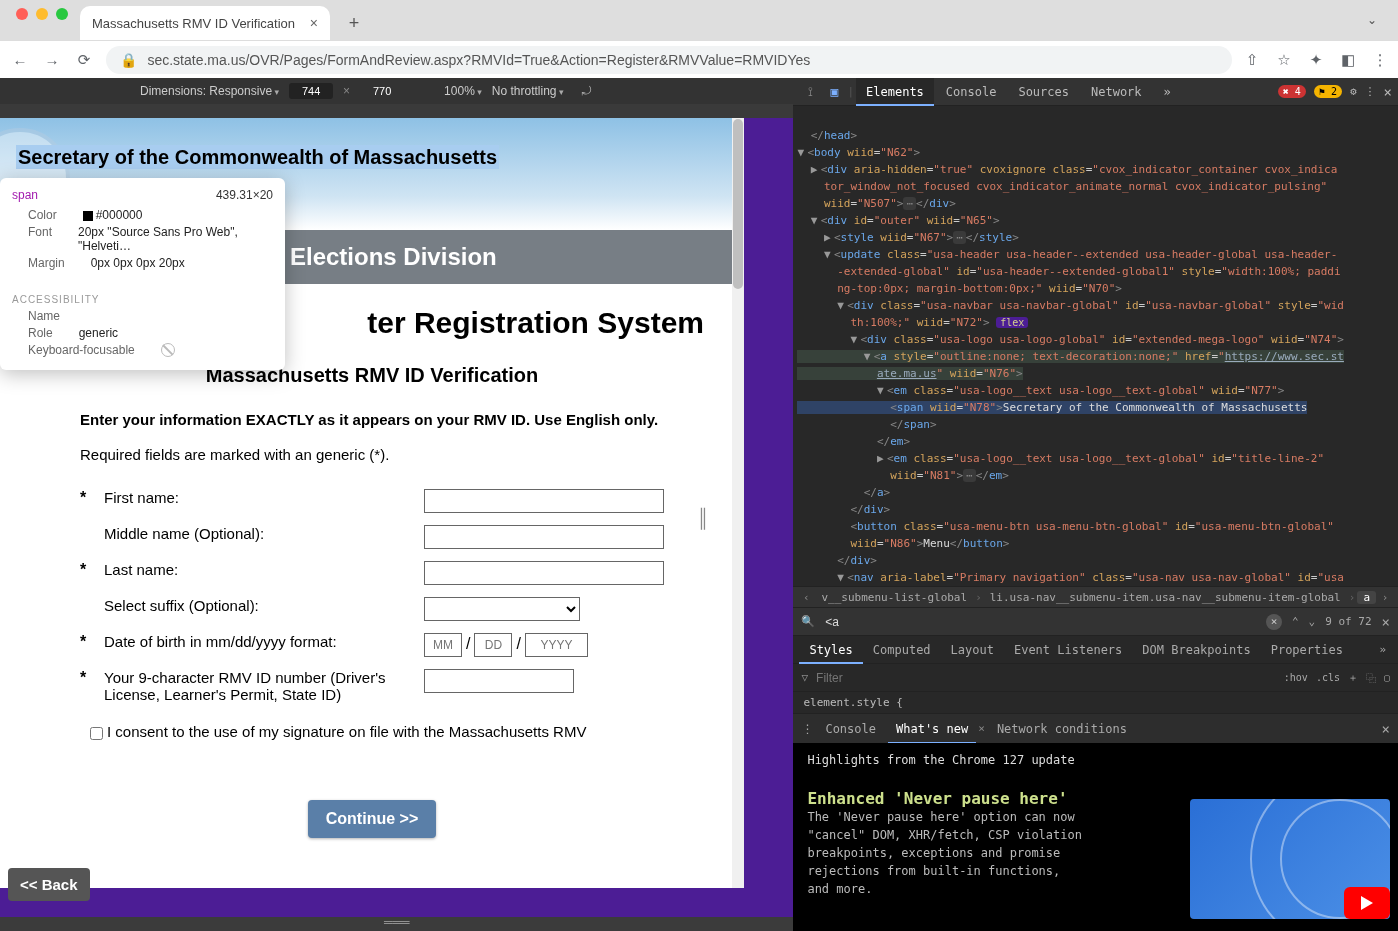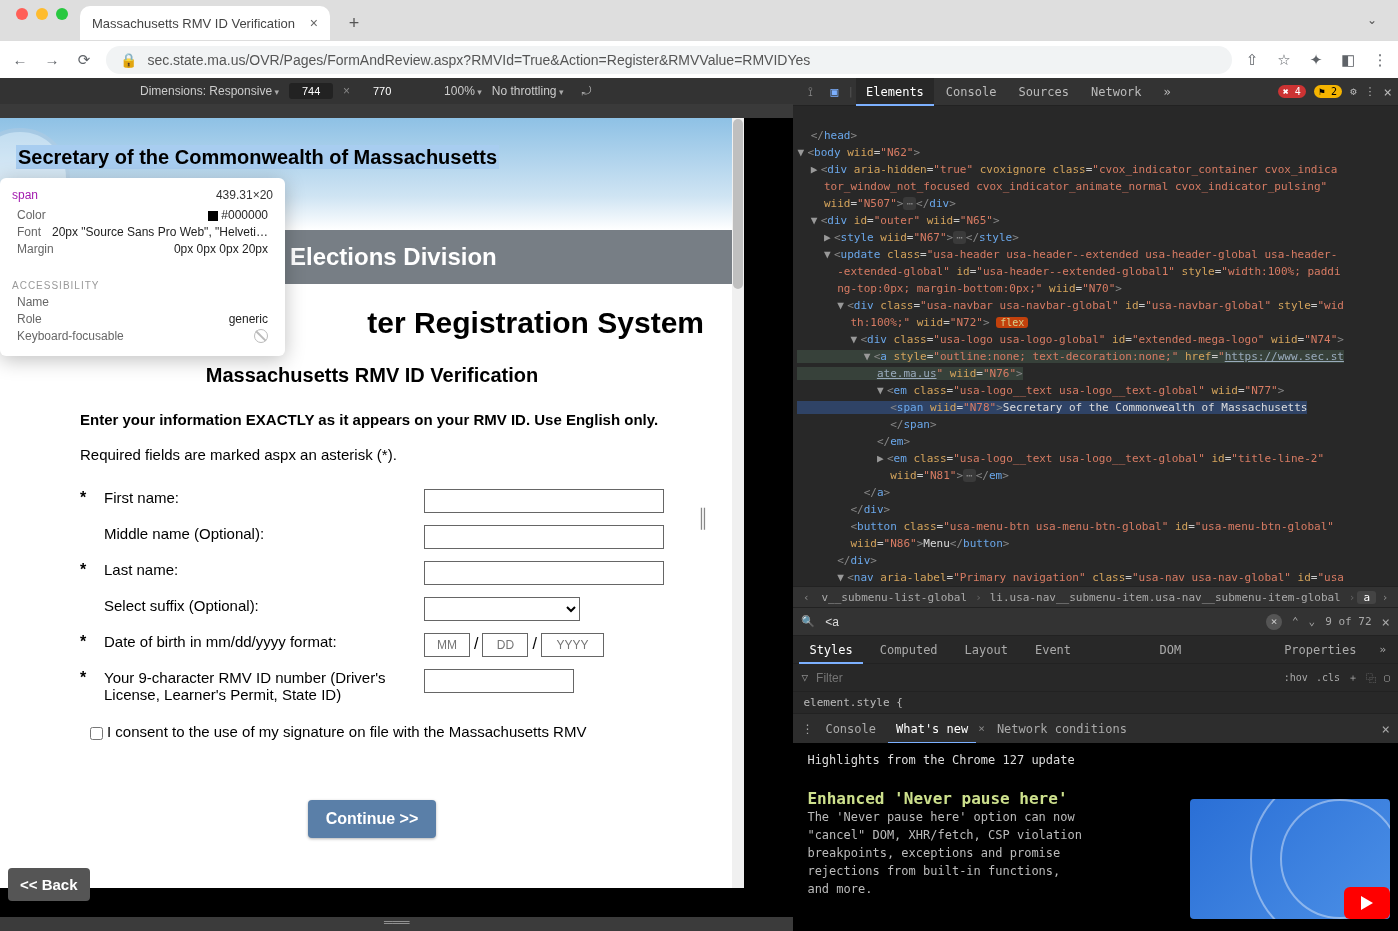--- a/index.html
+++ b/index.html
@@ -17,21 +17,21 @@
   .caret-down{ width:28px; height:28px; display:flex; align-items:center; justify-content:center; color:#555; font-size:12px; margin-left:auto; margin-right:12px; margin-bottom:6px;}
   .addr-row { height:38px; background:#fff; border-top:1px solid #ddd; display:flex; align-items:center; padding:0 10px; gap:12px;}
   .nav-icn { color:#5f6368; width:20px; text-align:center; font-size:15px;}
   .url-bar { flex:1; background:#f1f3f4; border-radius:20px; height:28px; display:flex; align-items:center; padding:0 14px; gap:10px; font-size:14px; color:#555;}
   .url-bar .lock{color:#5f6368;}
   .right-icons { display:flex; gap:16px; color:#5f6368; font-size:15px;}
   .right-icons span{width:16px;text-align:center;}
 
   
   .split { position:absolute; top:78px; left:0; right:0; bottom:0; display:flex;}
-  .viewport-col { width:817px; background:#000000; display:flex; flex-direction:column; position:relative;}
+  .viewport-col { width:817px; background:#4c1d95; display:flex; flex-direction:column; position:relative;}
   .devtools-col { flex:1; background:#282828; color:#ccc; font-family:Menlo,Consolas,monospace; font-size:11px; display:flex; flex-direction:column; position:relative;}
 
   
   .device-bar { height:26px; background:#333; color:#ccc; font-size:12px; display:flex; align-items:center; padding:0 10px; gap:10px;}
   .device-bar .dim-input{width:44px;background:#222;color:#fff;border:none;text-align:center;padding:2px;border-radius:3px;font-size:11px;}
   .device-bar .sep{color:#888;}
   .device-bar .sel{color:#ccc;}
   .device-bar .dropdown::after{content:" ▾"; color:#aaa; font-size:9px;}
 
   .rulers { height:14px; background:#3a3a3a;}
@@ -52,36 +52,36 @@
   .page-title { font-size:30px; font-weight:700; text-align:right; padding-right:20px; margin:6px 0 24px 0;}
   .sub-title { text-align:center; font-size:20px; font-weight:700; margin-bottom:24px;}
   .instr { font-weight:700; font-size:15px; margin:10px 0 18px 0; padding:0 60px;}
   .hint { font-size:15px; padding:0 60px; margin-bottom:20px;}
   .form-row { display:flex; align-items:flex-start; padding:6px 60px; gap:10px;}
   .asterisk{width:14px; font-weight:700;}
   .form-label{width:310px; font-size:15px;}
   .form-input-wrap{}
   .txt-input{width:240px; height:24px; border:1px solid #666; padding:0 4px;}
   .sel-input{width:156px; height:24px; border:1px solid #666; background:#fff;}
-  .dob-input{width:46px;height:24px;border:1px solid #666;text-align:center;color:#666;font-size:12px;}
+  .dob-input{width:38px;height:24px;border:1px solid #666;text-align:center;color:#666;font-size:12px;}
   .dob-input.yy{width:63px;}
   .dob-sep{margin:0 4px;}
   .rmv-input{width:150px;height:24px;border:1px solid #666;}
   .consent{padding:14px 60px 0 70px; font-size:15px;}
   .consent input{margin-right:4px;vertical-align:middle;}
   .btn-row{text-align:center;margin-top:60px;}
   .continue-btn{background:#5a7fa8;color:#fff;border:none;padding:10px 18px;font-size:16px;font-weight:700;border-radius:4px;box-shadow:0 1px 3px rgba(0,0,0,.3);}
   .back-btn{position:absolute; left:8px; bottom:16px; background:#555; color:#fff; border:none; padding:8px 12px; font-size:15px; font-weight:700; border-radius:4px;}
 
   
   .inspect-tip{position:absolute; top:60px; left:0; width:285px; background:#fff; border-radius:6px; box-shadow:0 4px 20px rgba(0,0,0,.25); padding:10px 12px; z-index:50; font-family:Helvetica,Arial,sans-serif; font-size:12px; color:#222;}
   .inspect-tip .toprow{display:flex;justify-content:space-between;margin-bottom:6px;}
   .inspect-tip .tag{color:#a31caf;font-weight:500;}
   .inspect-tip .dims{color:#333;}
-  .inspect-tip .kv{display:flex;justify-content:space-between;margin:3px 5px;}
+  .inspect-tip .kv{display:flex;margin:3px 16px;gap:26px;}
   .inspect-tip .kv .k{color:#666;}
   .swatch{display:inline-block;width:10px;height:10px;background:#000;margin-right:3px;vertical-align:middle;}
   .section-hdr{font-size:10px; letter-spacing:1px; color:#999; margin:24px 0 4px 0;}
   .noicon{display:inline-flex;width:14px;height:14px;border:1.5px solid #bbb;border-radius:50%;position:relative;}
   .noicon::after{content:"";position:absolute;width:14px;height:1.5px;background:#bbb;transform:rotate(45deg);top:5px;left:-1px;}
 
   
   .vgrip{position:absolute; right:86px; top:50%; transform:translateY(-50%); color:#888; font-size:18px; letter-spacing:-2px;}
 
   
@@ -93,40 +93,40 @@
   .dt-tab.active{color:#fff;border-bottom:2px solid #7cb0ff;background:#282828;}
   .dt-icon-btn{width:22px;text-align:center;color:#888;font-size:13px;}
   .dt-right{margin-left:auto;display:flex;align-items:center;gap:8px;}
   .badge-err{background:#c33;color:#fff;font-size:10px;padding:1px 5px;border-radius:8px;}
   .badge-warn{background:#f5b400;color:#000;font-size:10px;padding:1px 5px;border-radius:8px;}
   .dt-gear{color:#bbb;}
   .dt-close{color:#bbb;font-size:14px;}
 
   .dom-panel{flex:0 0 auto;height:480px;overflow:hidden;background:#282828;padding:4px 0 0 4px;line-height:17px;white-space:pre;color:#ccc;}
   .t-tag{color:#6aa7ea;} .t-attr{color:#d3a35b;} .t-str{color:#d77b63;} .t-txt{color:#ddd;} .t-punc{color:#888;} .t-link{color:#9ab;text-decoration:underline;}
-  .flex-pill{background:#c2410c;color:#d4d08c;padding:0 4px;border-radius:3px;font-size:10px;}
+  .flex-pill{background:#4c1d95;color:#d4d08c;padding:0 4px;border-radius:3px;font-size:10px;}
   .arrow{color:#999;display:inline-block;width:10px;}
   .dom-line{padding-left:0;}
   .dom-hl{background:#37413a;}
   .dom-sel{background:#2f4366;}
   .dots{color:#888;background:#3a3a3a;padding:0 3px;border-radius:3px;}
 
   .crumbs{height:22px;background:#333;border-top:1px solid #222;border-bottom:1px solid #222;display:flex;align-items:center;padding:0 6px;font-size:11px;color:#aaa;gap:2px;}
   .crumbs .crumb{padding:0 6px;white-space:nowrap;}
   .crumbs .carr{color:#666;}
   .crumbs .crumb.last{background:#444;color:#fff;border-radius:3px;}
   .crumbs .navarr{color:#888;width:14px;text-align:center;}
 
   .find-bar{height:28px;background:#333;border-bottom:1px solid #222;display:flex;align-items:center;padding:0 8px;gap:10px;color:#bbb;}
   .find-bar .sicon{color:#888;}
   .find-bar input{background:transparent;border:none;color:#ddd;font-size:12px;flex:1;outline:none;}
   .find-bar .count{color:#aaa;font-size:11px;}
   .find-bar .clrx{background:#555;color:#ccc;width:16px;height:16px;border-radius:50%;text-align:center;line-height:15px;font-size:11px;}
 
-  .styles-tabs{height:28px;background:#282828;border-bottom:1px solid #222;display:flex;align-items:center;padding:0 6px;gap:7px;}
+  .styles-tabs{height:28px;background:#282828;border-bottom:1px solid #222;display:flex;align-items:center;padding:0 6px;gap:0;}
   .styles-tabs .st{padding:0 10px;height:28px;line-height:28px;color:#aaa;font-size:12px;}
   .styles-tabs .st.active{color:#fff;border-bottom:2px solid #7cb0ff;}
   .styles-tabs .more{margin-left:auto;color:#aaa;padding:0 6px;}
 
   .filter-row{height:28px;background:#282828;border-bottom:1px solid #222;display:flex;align-items:center;padding:0 8px;gap:8px;color:#aaa;}
   .filter-row .ficn{color:#888;}
   .filter-row input{background:transparent;border:none;color:#ccc;flex:1;font-size:12px;outline:none;}
   .filter-row .chip{color:#aaa;font-size:10px;}
 
   .style-body{padding:4px 10px;color:#ccc;font-size:11px;}
@@ -206,21 +206,21 @@
           <div class="seal"></div>
           <span class="site-title"><span class="site-title-highlight">Secretary of the Commonwealth of Massachusetts</span></span>
         </div>
         <div class="division-bar">
           <span>Elections Division</span>
         </div>
         <div class="main-content">
           <div class="page-title">ter Registration System</div>
           <div class="sub-title">Massachusetts RMV ID Verification</div>
           <div class="instr">Enter your information EXACTLY as it appears on your RMV ID. Use English only.</div>
-          <div class="hint">Required fields are marked aspx an asterisk (*).</div>
+          <div class="hint">Required fields are marked with an generic (*).</div>
 
           <div class="form-row">
             <div class="asterisk">*</div>
             <div class="form-label">First name:</div>
             <div class="form-input-wrap"><input class="txt-input" style=""></div>
           </div>
           <div class="form-row">
             <div class="asterisk"></div>
             <div class="form-label">Middle name (Optional):</div>
             <div class="form-input-wrap"><input class="txt-input" style=""></div>

